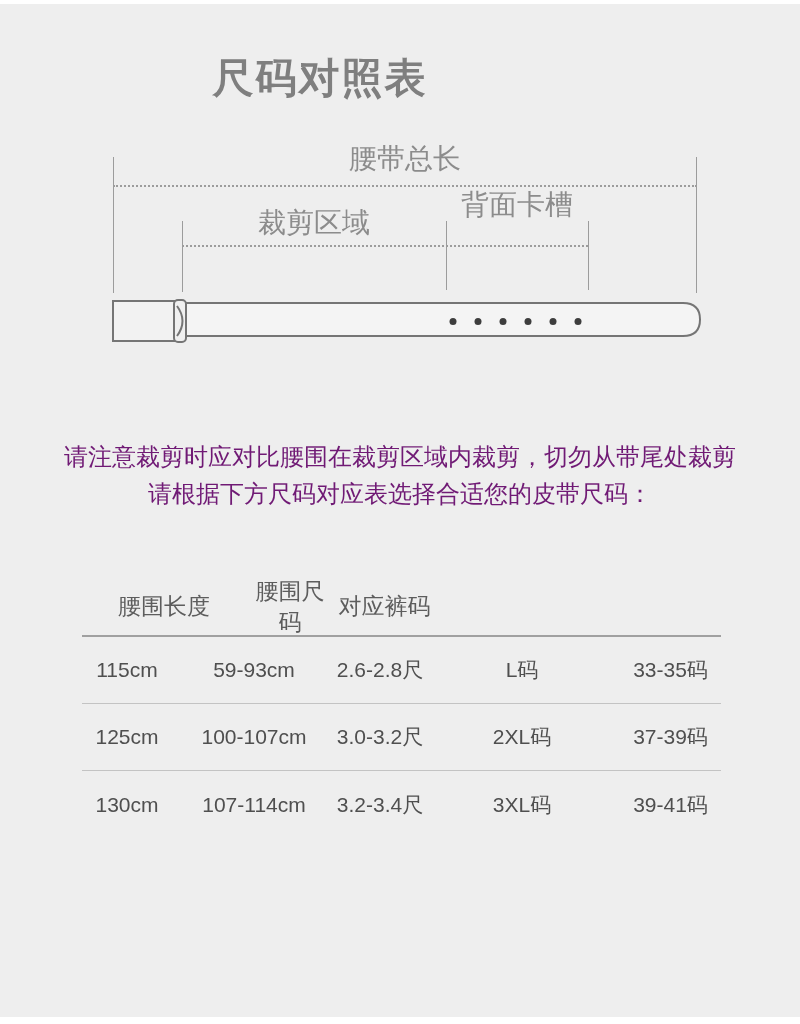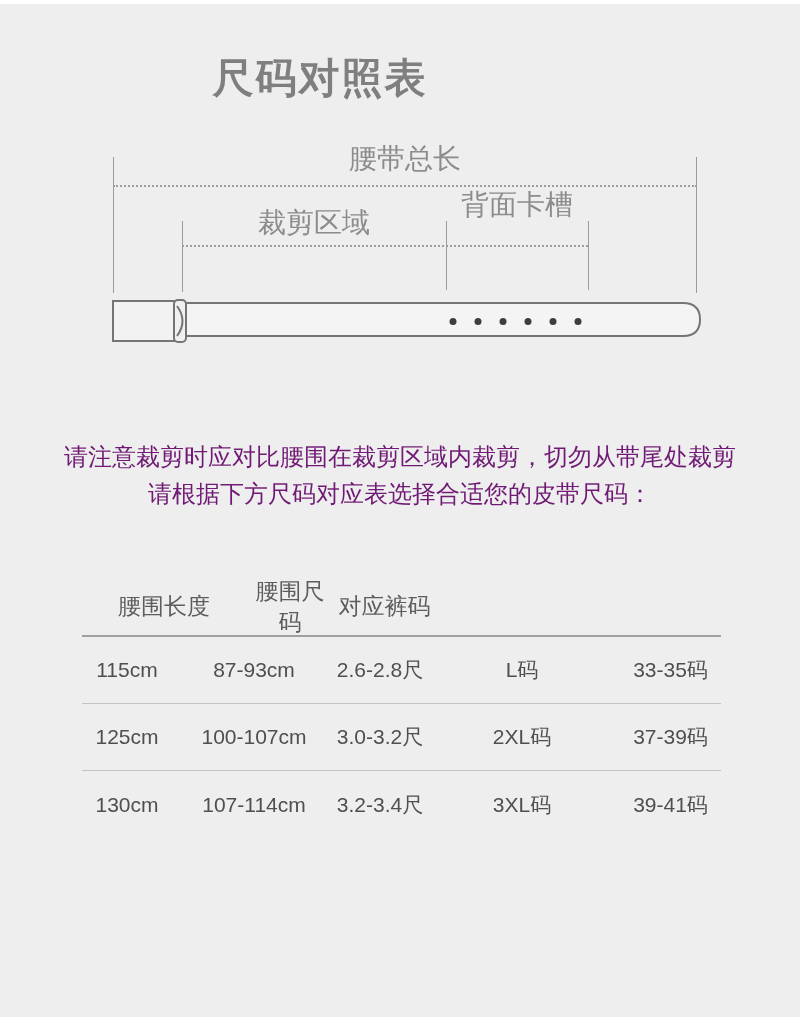--- a/index.html
+++ b/index.html
@@ -104,21 +104,21 @@
 
   <div class="size-table">
     <div class="t-header">
       <div class="cell c2">腰围长度</div>
       <div class="cell c3">腰围尺码</div>
       <div class="cell c5">对应裤码</div>
     </div>
 
     <div class="t-row">
       <div class="cell c1">115cm</div>
-      <div class="cell c2">87-93cm</div>
+      <div class="cell c2">59-93cm</div>
       <div class="cell c3">2.6-2.8尺</div>
       <div class="cell c4">L码</div>
       <div class="cell c5">33-35码</div>
     </div>
     <div class="t-row">
       <div class="cell c1">125cm</div>
       <div class="cell c2">100-107cm</div>
       <div class="cell c3">3.0-3.2尺</div>
       <div class="cell c4">2XL码</div>
       <div class="cell c5">37-39码</div>

